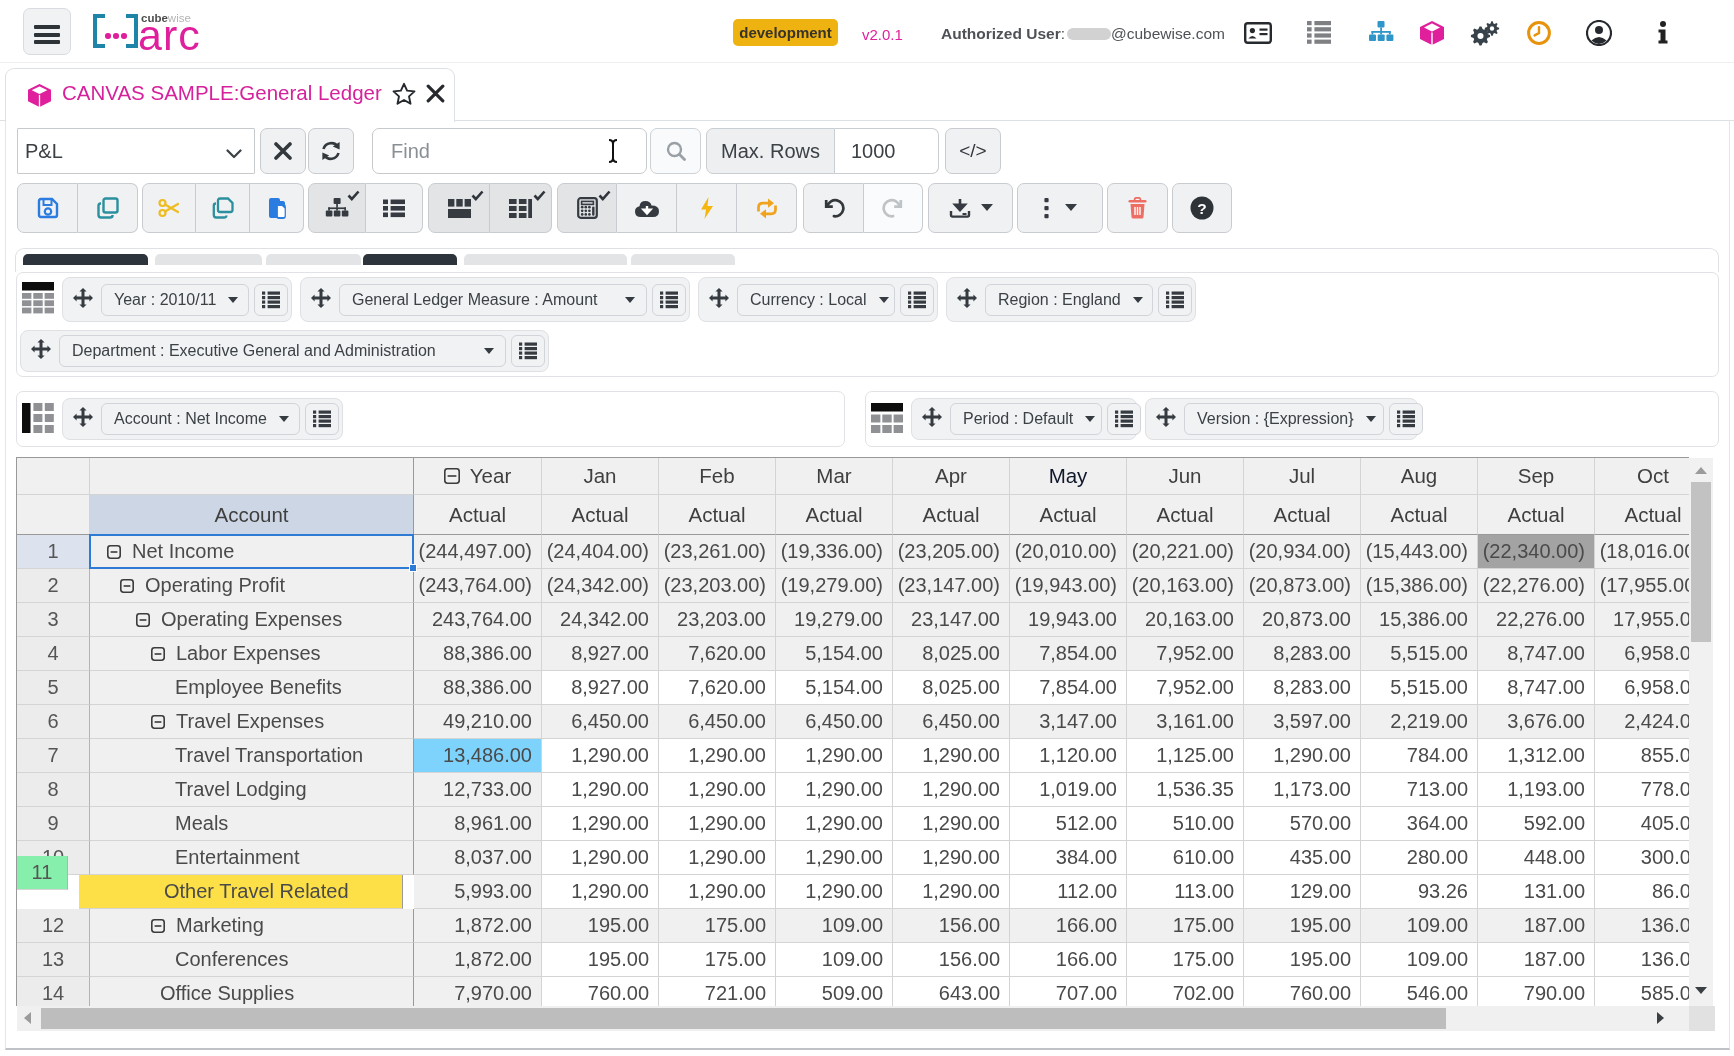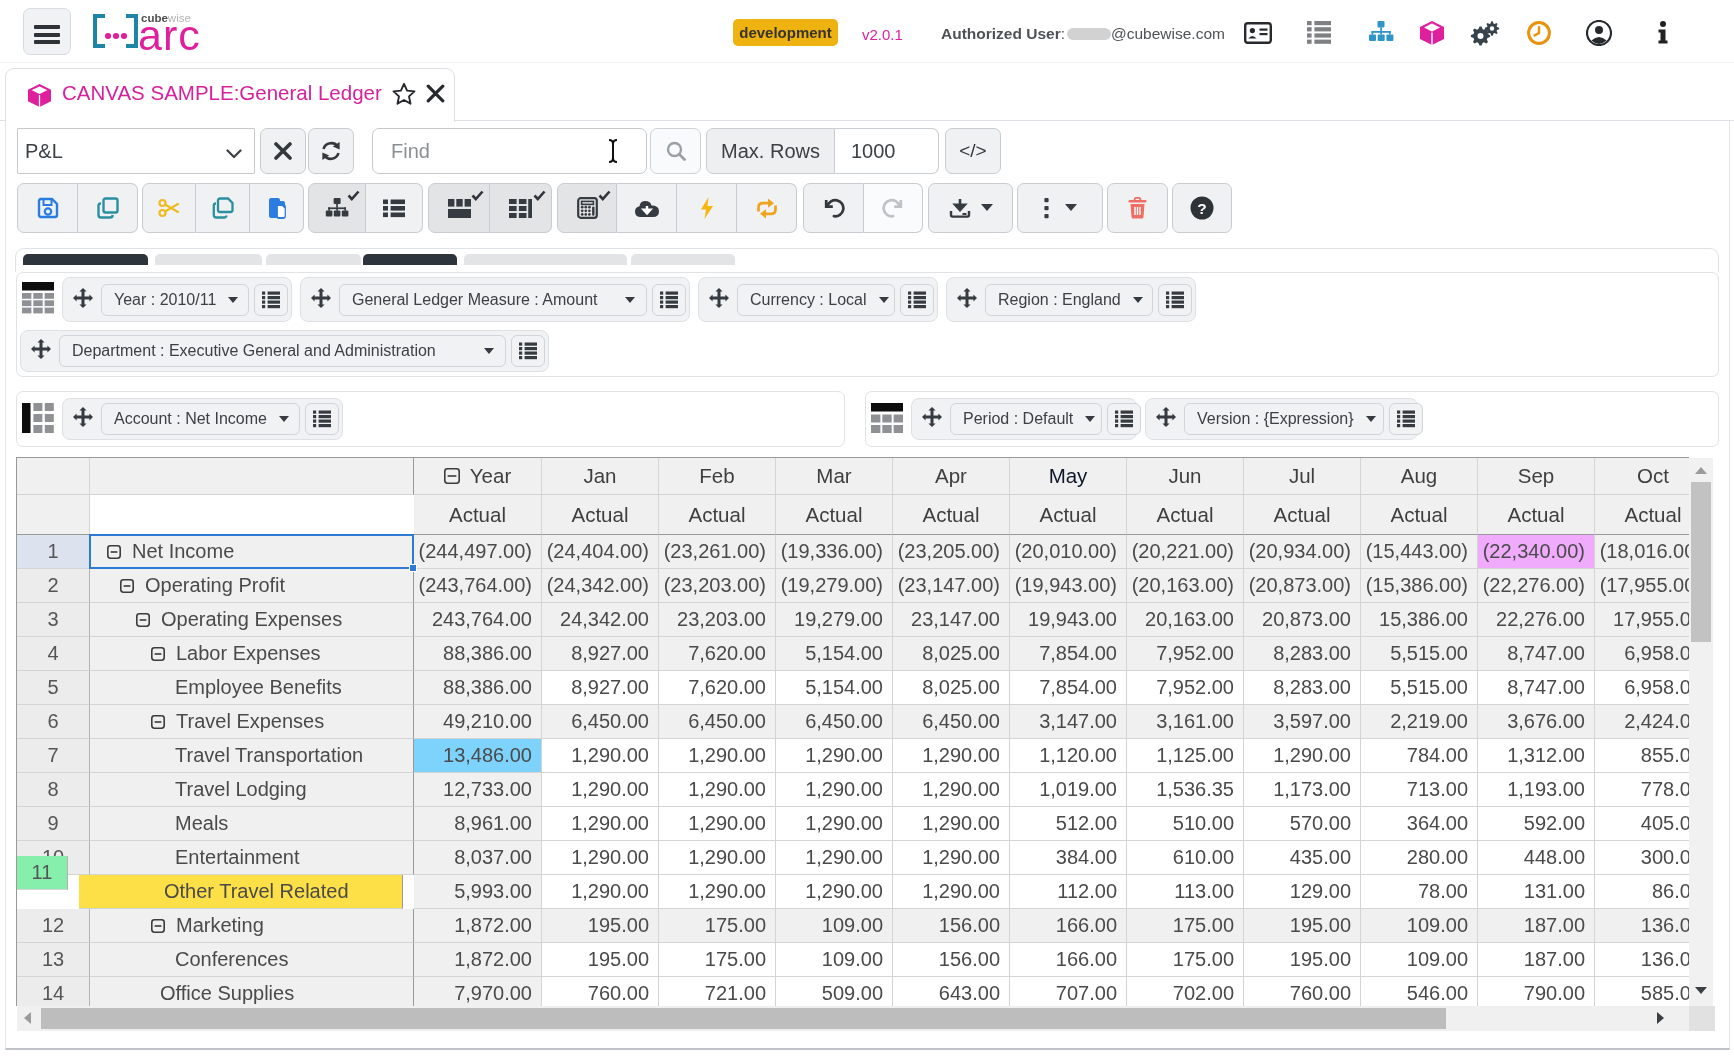--- a/index.html
+++ b/index.html
@@ -575,20 +575,21 @@
       <div class="cell ctr" style="left:642px;top:0px;width:117px;height:37px;background:#f0f0f1;font-size:20.5px;color:#3f3f3f">Feb</div>
       <div class="cell ctr" style="left:759px;top:0px;width:117px;height:37px;background:#f0f0f1;font-size:20.5px;color:#3f3f3f">Mar</div>
       <div class="cell ctr" style="left:876px;top:0px;width:117px;height:37px;background:#f0f0f1;font-size:20.5px;color:#3f3f3f">Apr</div>
       <div class="cell ctr" style="left:993px;top:0px;width:117px;height:37px;background:#f0f0f1;font-size:20.5px;color:#0f172a">May</div>
       <div class="cell ctr" style="left:1110px;top:0px;width:117px;height:37px;background:#f0f0f1;font-size:20.5px;color:#3f3f3f">Jun</div>
       <div class="cell ctr" style="left:1227px;top:0px;width:117px;height:37px;background:#f0f0f1;font-size:20.5px;color:#3f3f3f">Jul</div>
       <div class="cell ctr" style="left:1344px;top:0px;width:117px;height:37px;background:#f0f0f1;font-size:20.5px;color:#3f3f3f">Aug</div>
       <div class="cell ctr" style="left:1461px;top:0px;width:117px;height:37px;background:#f0f0f1;font-size:20.5px;color:#3f3f3f">Sep</div>
       <div class="cell ctr" style="left:1578px;top:0px;width:117px;height:37px;background:#f0f0f1;font-size:20.5px;color:#3f3f3f">Oct</div>
       <div class="cell " style="left:0px;top:37px;width:73px;height:40px;background:#f0f0f1;border-bottom-color:#999"></div>
+      <div class="cell ctr" style="left:73px;top:37px;width:324px;height:40px;background:#ccd6e4;border-right-color:#999;border-bottom-color:#999;font-size:20.5px;color:#3f3f3f">Account</div>
       <div class="cell ctr" style="left:397px;top:37px;width:128px;height:40px;background:#f0f0f1;border-bottom-color:#999;font-size:20.5px;color:#3f3f3f">Actual</div>
       <div class="cell ctr" style="left:525px;top:37px;width:117px;height:40px;background:#f0f0f1;border-bottom-color:#999;font-size:20.5px;color:#3f3f3f">Actual</div>
       <div class="cell ctr" style="left:642px;top:37px;width:117px;height:40px;background:#f0f0f1;border-bottom-color:#999;font-size:20.5px;color:#3f3f3f">Actual</div>
       <div class="cell ctr" style="left:759px;top:37px;width:117px;height:40px;background:#f0f0f1;border-bottom-color:#999;font-size:20.5px;color:#3f3f3f">Actual</div>
       <div class="cell ctr" style="left:876px;top:37px;width:117px;height:40px;background:#f0f0f1;border-bottom-color:#999;font-size:20.5px;color:#3f3f3f">Actual</div>
       <div class="cell ctr" style="left:993px;top:37px;width:117px;height:40px;background:#f0f0f1;border-bottom-color:#999;font-size:20.5px;color:#3f3f3f">Actual</div>
       <div class="cell ctr" style="left:1110px;top:37px;width:117px;height:40px;background:#f0f0f1;border-bottom-color:#999;font-size:20.5px;color:#3f3f3f">Actual</div>
       <div class="cell ctr" style="left:1227px;top:37px;width:117px;height:40px;background:#f0f0f1;border-bottom-color:#999;font-size:20.5px;color:#3f3f3f">Actual</div>
       <div class="cell ctr" style="left:1344px;top:37px;width:117px;height:40px;background:#f0f0f1;border-bottom-color:#999;font-size:20.5px;color:#3f3f3f">Actual</div>
       <div class="cell ctr" style="left:1461px;top:37px;width:117px;height:40px;background:#f0f0f1;border-bottom-color:#999;font-size:20.5px;color:#3f3f3f">Actual</div>
@@ -605,21 +606,21 @@
       </div>
       <div class="cell num" style="left:397px;top:77px;width:128px;height:34px;background:#f0f0f1">(244,497.00)</div>
       <div class="cell num" style="left:525px;top:77px;width:117px;height:34px;background:#f0f0f1">(24,404.00)</div>
       <div class="cell num" style="left:642px;top:77px;width:117px;height:34px;background:#f0f0f1">(23,261.00)</div>
       <div class="cell num" style="left:759px;top:77px;width:117px;height:34px;background:#f0f0f1">(19,336.00)</div>
       <div class="cell num" style="left:876px;top:77px;width:117px;height:34px;background:#f0f0f1">(23,205.00)</div>
       <div class="cell num" style="left:993px;top:77px;width:117px;height:34px;background:#f0f0f1">(20,010.00)</div>
       <div class="cell num" style="left:1110px;top:77px;width:117px;height:34px;background:#f0f0f1">(20,221.00)</div>
       <div class="cell num" style="left:1227px;top:77px;width:117px;height:34px;background:#f0f0f1">(20,934.00)</div>
       <div class="cell num" style="left:1344px;top:77px;width:117px;height:34px;background:#f0f0f1">(15,443.00)</div>
-      <div class="cell num" style="left:1461px;top:77px;width:117px;height:34px;background:#f0abfc">(22,340.00)</div>
+      <div class="cell num" style="left:1461px;top:77px;width:117px;height:34px;background:#a3a3a3">(22,340.00)</div>
       <div class="cell num" style="left:1578px;top:77px;width:117px;height:34px;background:#f0f0f1">(18,016.00)</div>
       <div class="cell ctr" style="left:0px;top:111px;width:73px;height:34px;background:#ececec;border-right-color:#b3b3b3;color:#555">2</div>
       <div class="cell " style="left:73px;top:111px;width:324px;height:34px;background:#f0f0f1;border-right-color:#999;padding-left:30px">
         <span style="display:flex;align-items:center">
           <svg width="14" height="14" viewBox="0 0 14 14">
             <rect x="0.8" y="0.8" width="12.4" height="12.4" rx="2.6" fill="none" stroke="#3c3c3c" stroke-width="1.6"></rect>
             <rect x="3.6" y="6.2" width="6.8" height="1.6" fill="#3c3c3c"></rect>
           </svg>
           <span style="margin-left:11px">Operating Profit</span>
         </span>
@@ -766,21 +767,21 @@
       <div class="cell ctr" style="left:0px;top:398px;width:51px;height:34px;background:#86efac;border-right-color:#b3b3b3;color:#555">11</div>
       <div class="cell " style="left:62px;top:417px;width:324px;height:34px;background:#fde047;border-right-color:#999;padding-left:85px">Other Travel Related</div>
       <div class="cell num" style="left:397px;top:417px;width:128px;height:34px;background:#f0f0f1">5,993.00</div>
       <div class="cell num" style="left:525px;top:417px;width:117px;height:34px;background:#fff">1,290.00</div>
       <div class="cell num" style="left:642px;top:417px;width:117px;height:34px;background:#fff">1,290.00</div>
       <div class="cell num" style="left:759px;top:417px;width:117px;height:34px;background:#fff">1,290.00</div>
       <div class="cell num" style="left:876px;top:417px;width:117px;height:34px;background:#fff">1,290.00</div>
       <div class="cell num" style="left:993px;top:417px;width:117px;height:34px;background:#fff">112.00</div>
       <div class="cell num" style="left:1110px;top:417px;width:117px;height:34px;background:#fff">113.00</div>
       <div class="cell num" style="left:1227px;top:417px;width:117px;height:34px;background:#fff">129.00</div>
-      <div class="cell num" style="left:1344px;top:417px;width:117px;height:34px;background:#fff">78.00</div>
+      <div class="cell num" style="left:1344px;top:417px;width:117px;height:34px;background:#fff">93.26</div>
       <div class="cell num" style="left:1461px;top:417px;width:117px;height:34px;background:#fff">131.00</div>
       <div class="cell num" style="left:1578px;top:417px;width:117px;height:34px;background:#fff">86.00</div>
       <div class="cell ctr" style="left:0px;top:451px;width:73px;height:34px;background:#ececec;border-right-color:#b3b3b3;color:#555">12</div>
       <div class="cell " style="left:73px;top:451px;width:324px;height:34px;background:#f0f0f1;border-right-color:#999;padding-left:61px">
         <span style="display:flex;align-items:center">
           <svg width="14" height="14" viewBox="0 0 14 14">
             <rect x="0.8" y="0.8" width="12.4" height="12.4" rx="2.6" fill="none" stroke="#3c3c3c" stroke-width="1.6"></rect>
             <rect x="3.6" y="6.2" width="6.8" height="1.6" fill="#3c3c3c"></rect>
           </svg>
           <span style="margin-left:11px">Marketing</span>

